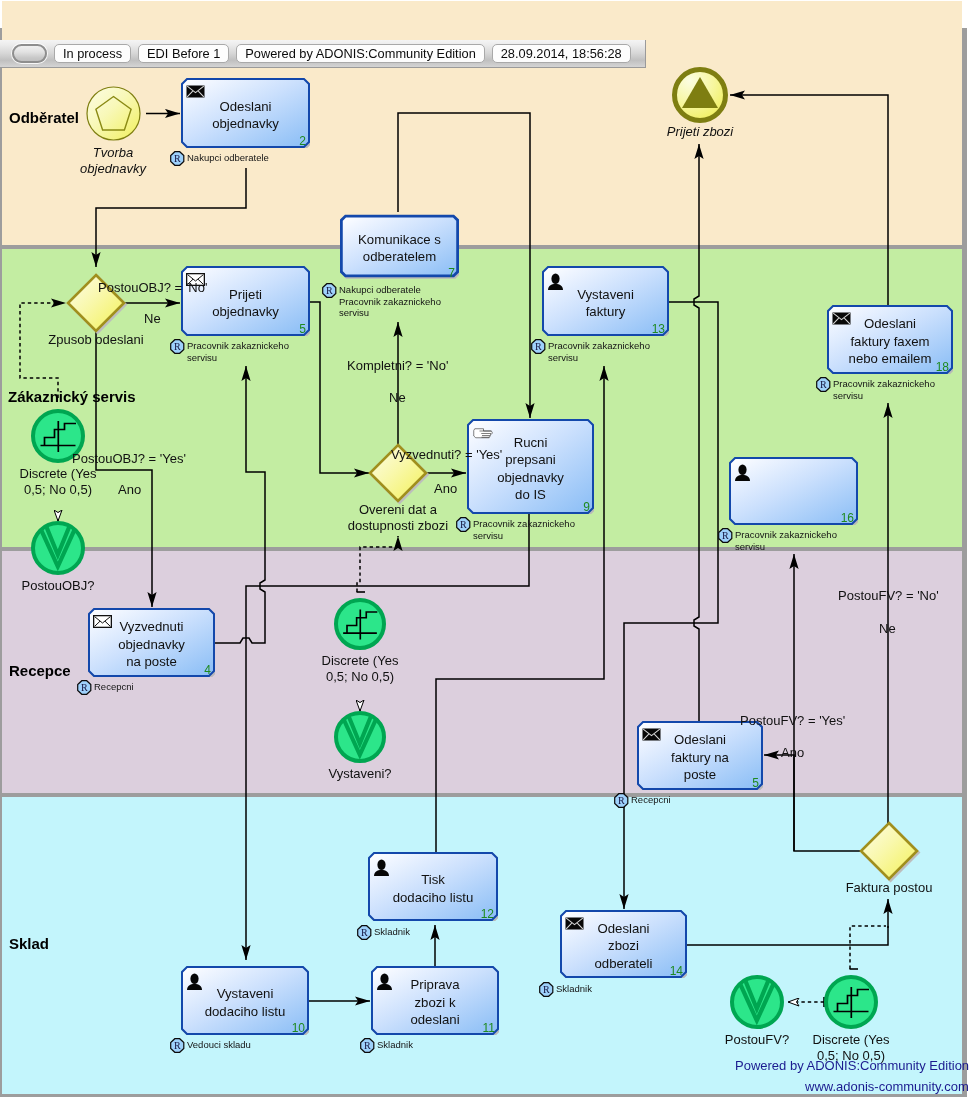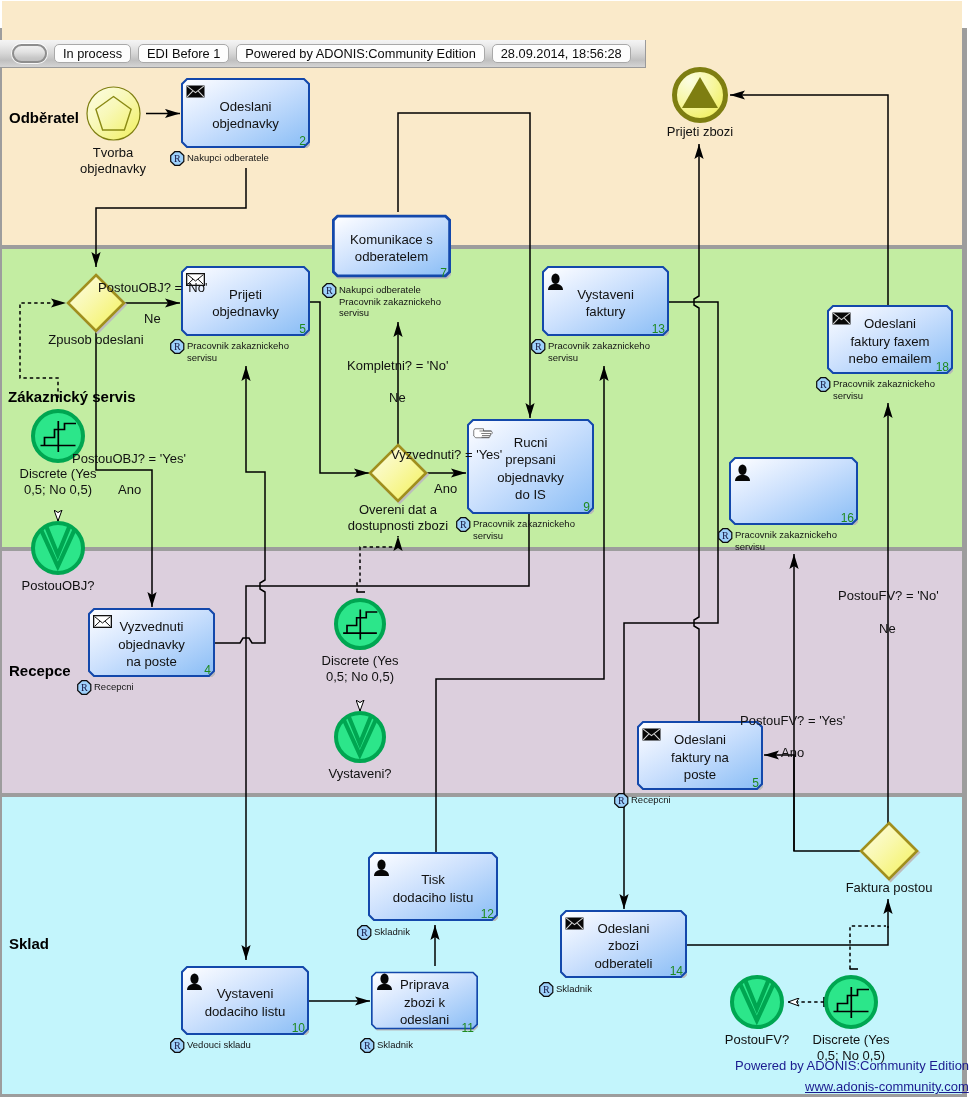--- a/index.html
+++ b/index.html
@@ -35,30 +35,30 @@
   .task{position:absolute;box-sizing:border-box;}
   .task .tbg{position:absolute;left:0;top:0;width:100%;height:100%;}
   .task .tlabel{position:absolute;left:0;right:0;text-align:center;
         font-size:13.2px;color:#111;line-height:17.5px;white-space:pre;}
   .task .tnum{position:absolute;right:4px;bottom:0px;font-size:12px;color:#1f8a1f;line-height:14px;}
   .task .ticon{position:absolute;left:5px;top:7px;line-height:0;}
   .rolebox{position:absolute;font-size:9.5px;color:#141414;line-height:11.5px;
            white-space:pre;}
   .roleico{position:absolute;}
   .evlabel{position:absolute;font-size:13px;color:#111;line-height:16px;
-           text-align:center;white-space:pre;}
+           text-align:center;white-space:pre;font-style:italic;}
   .gwlabel{position:absolute;font-size:13px;color:#111;line-height:16px;
            text-align:center;white-space:pre;}
   .varlabel{position:absolute;font-size:13px;color:#111;line-height:16px;
            text-align:center;white-space:pre;}
   .edlabel{position:absolute;font-size:13px;color:#111;line-height:16px;
            white-space:pre;}
   #ftr1{position:absolute;font-size:13px;color:#1b1b8f;white-space:nowrap;}
   #ftr2{position:absolute;font-size:13px;color:#1b1b8f;white-space:nowrap;
-        text-decoration:underline;}
+        }
 </style>
 </head>
 <body>
 
 <div id="root">
 <div id="toolbar">
  <div id="tb-grip"></div>
   <div class="tb-badge">In process</div>
   <div class="tb-badge">EDI Before 1</div>
   <div class="tb-badge">Powered by ADONIS:Community Edition</div>
@@ -162,21 +162,21 @@
   <div class="tlabel" style="top:19.5px">Prijeti
 objednavky</div>
   <div class="tnum">5</div>
 </div>
 <svg class="roleico" style="left:170px;top:339px" width="14.5" height="15" viewBox="0 0 29 30">
       <path d="M9.6 1.4 L19.4 1.4 L27.6 9.2 L27.6 20.8 L19.4 28.6 L9.6 28.6 L1.4 20.8 L1.4 9.2 Z" fill="#9ed1fb" stroke="#0b0b0b" stroke-width="2.4" stroke-linejoin="miter"></path>
       <text x="14.5" y="22" text-anchor="middle" font-family="Liberation Serif,serif" font-size="20" fill="#151540">R</text>
     </svg>
     <div class="rolebox" style="left:187px;top:340px">Pracovnik zakaznickeho
 servisu</div>
-<div class="task" style="left:332px;top:212px;width:119px;height:68px">
+<div class="task" style="left:340px;top:212px;width:119px;height:68px">
 <svg class="tbg" width="129" height="68" viewBox="0 0 129 68">
         <defs>
           <linearGradient id="tg2" x1="2%" y1="0%" x2="98%" y2="96%">
             <stop offset="0%" stop-color="#ffffff"></stop>
             <stop offset="14%" stop-color="#eff5ff"></stop>
             <stop offset="48%" stop-color="#cbe0fd"></stop>
             <stop offset="100%" stop-color="#8dbff6"></stop>
           </linearGradient>
         </defs>
         <path d="M6.0,1.5 L123.0,1.5 L127.5,6.0 L127.5,62.0 L123.0,66.5 L6.0,66.5 L1.5,62.0 L1.5,6.0 Z" fill="none" stroke="#b9b9b9" stroke-width="3" transform="translate(1.4,1.4)"></path>
@@ -432,21 +432,21 @@
         </svg></span>
   <div class="tlabel" style="top:19.0px">Vystaveni
 dodaciho listu</div>
   <div class="tnum">10</div>
 </div>
 <svg class="roleico" style="left:170px;top:1038px" width="14.5" height="15" viewBox="0 0 29 30">
       <path d="M9.6 1.4 L19.4 1.4 L27.6 9.2 L27.6 20.8 L19.4 28.6 L9.6 28.6 L1.4 20.8 L1.4 9.2 Z" fill="#9ed1fb" stroke="#0b0b0b" stroke-width="2.4" stroke-linejoin="miter"></path>
       <text x="14.5" y="22" text-anchor="middle" font-family="Liberation Serif,serif" font-size="20" fill="#151540">R</text>
     </svg>
     <div class="rolebox" style="left:187px;top:1039px">Vedouci skladu</div>
-<div class="task" style="left:371px;top:966px;width:107px;height:69px">
+<div class="task" style="left:371px;top:966px;width:128px;height:69px">
 <svg class="tbg" width="128" height="69" viewBox="0 0 128 69">
         <defs>
           <linearGradient id="tg12" x1="2%" y1="0%" x2="98%" y2="96%">
             <stop offset="0%" stop-color="#ffffff"></stop>
             <stop offset="14%" stop-color="#eff5ff"></stop>
             <stop offset="48%" stop-color="#cbe0fd"></stop>
             <stop offset="100%" stop-color="#8dbff6"></stop>
           </linearGradient>
         </defs>
         <path d="M6.0,1.0 L122.0,1.0 L127.0,6.0 L127.0,63.0 L122.0,68.0 L6.0,68.0 L1.0,63.0 L1.0,6.0 Z" fill="none" stroke="#b9b9b9" stroke-width="2" transform="translate(1.4,1.4)"></path>

